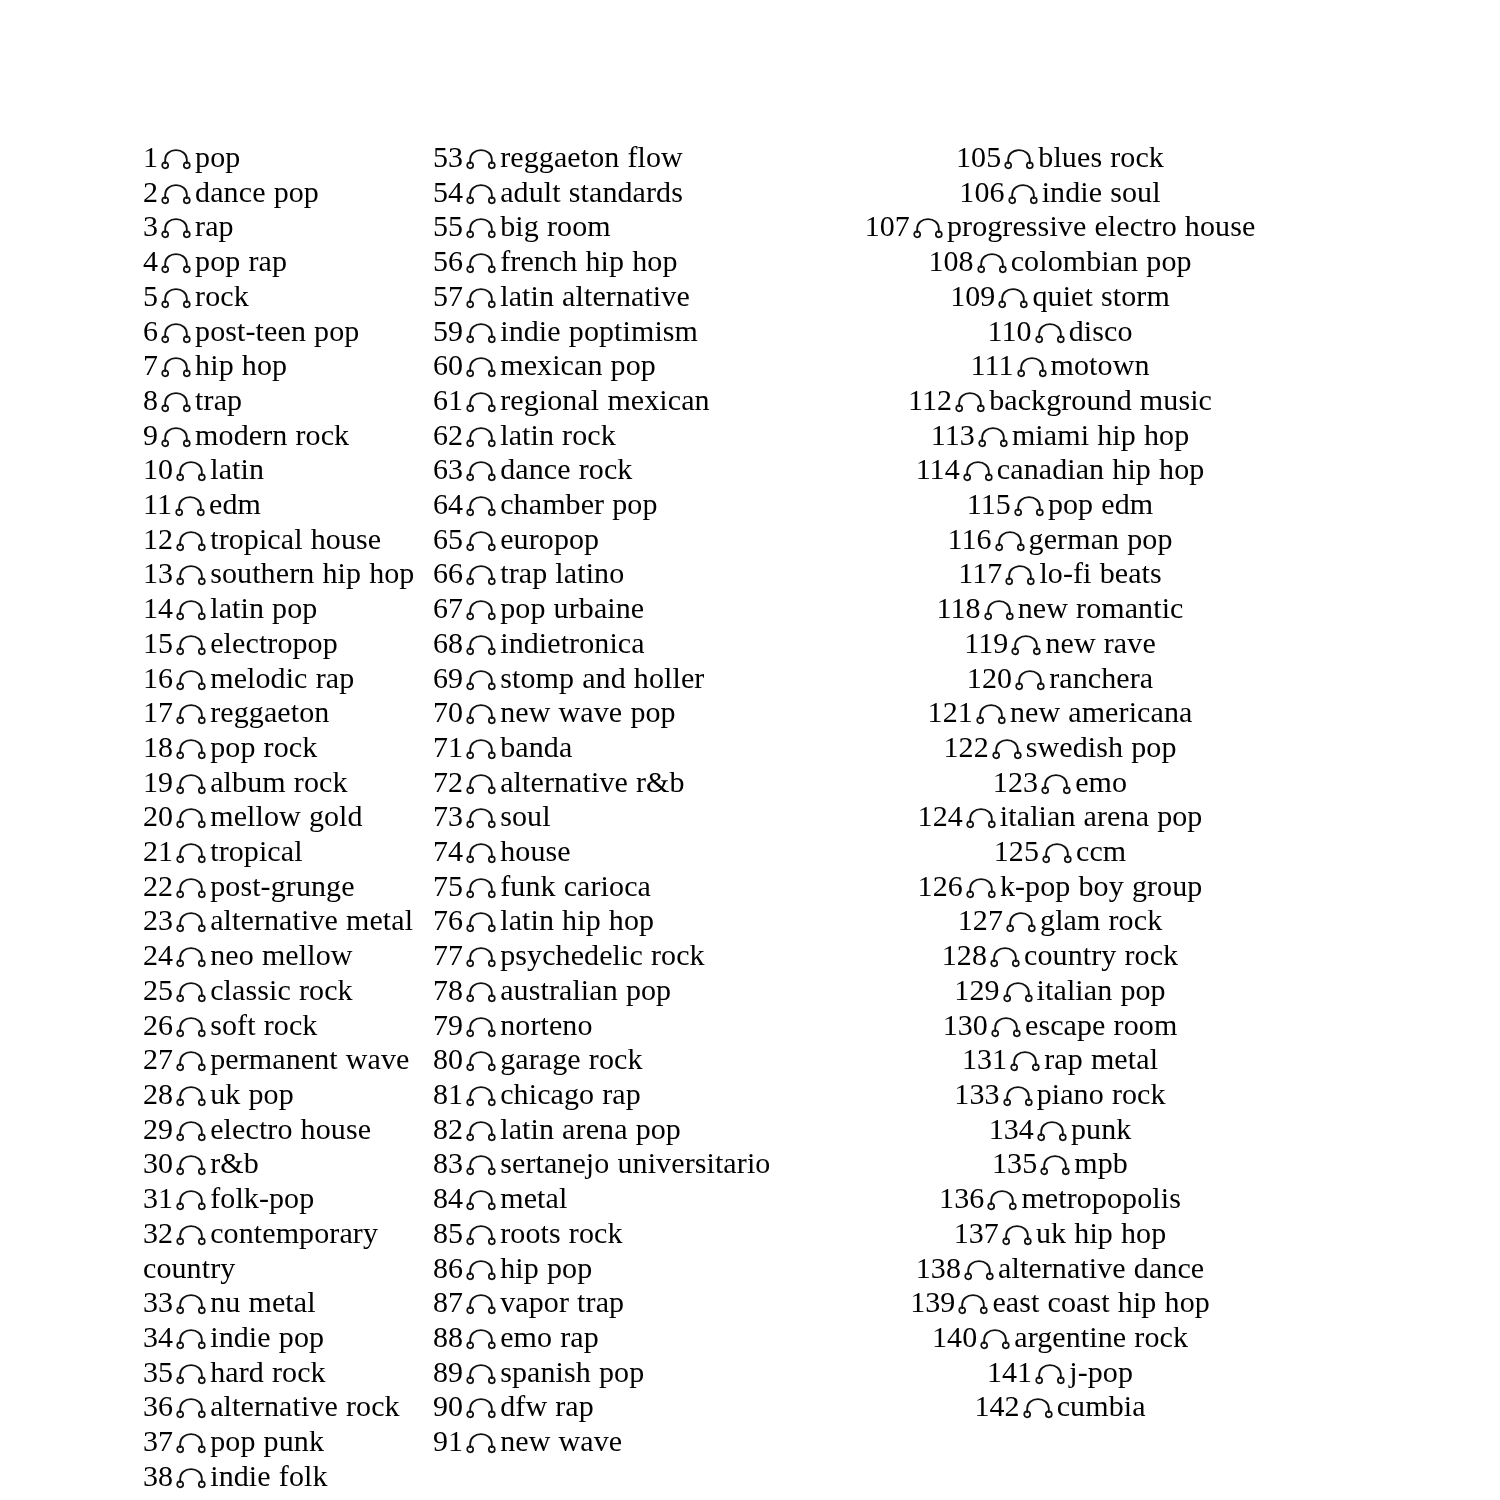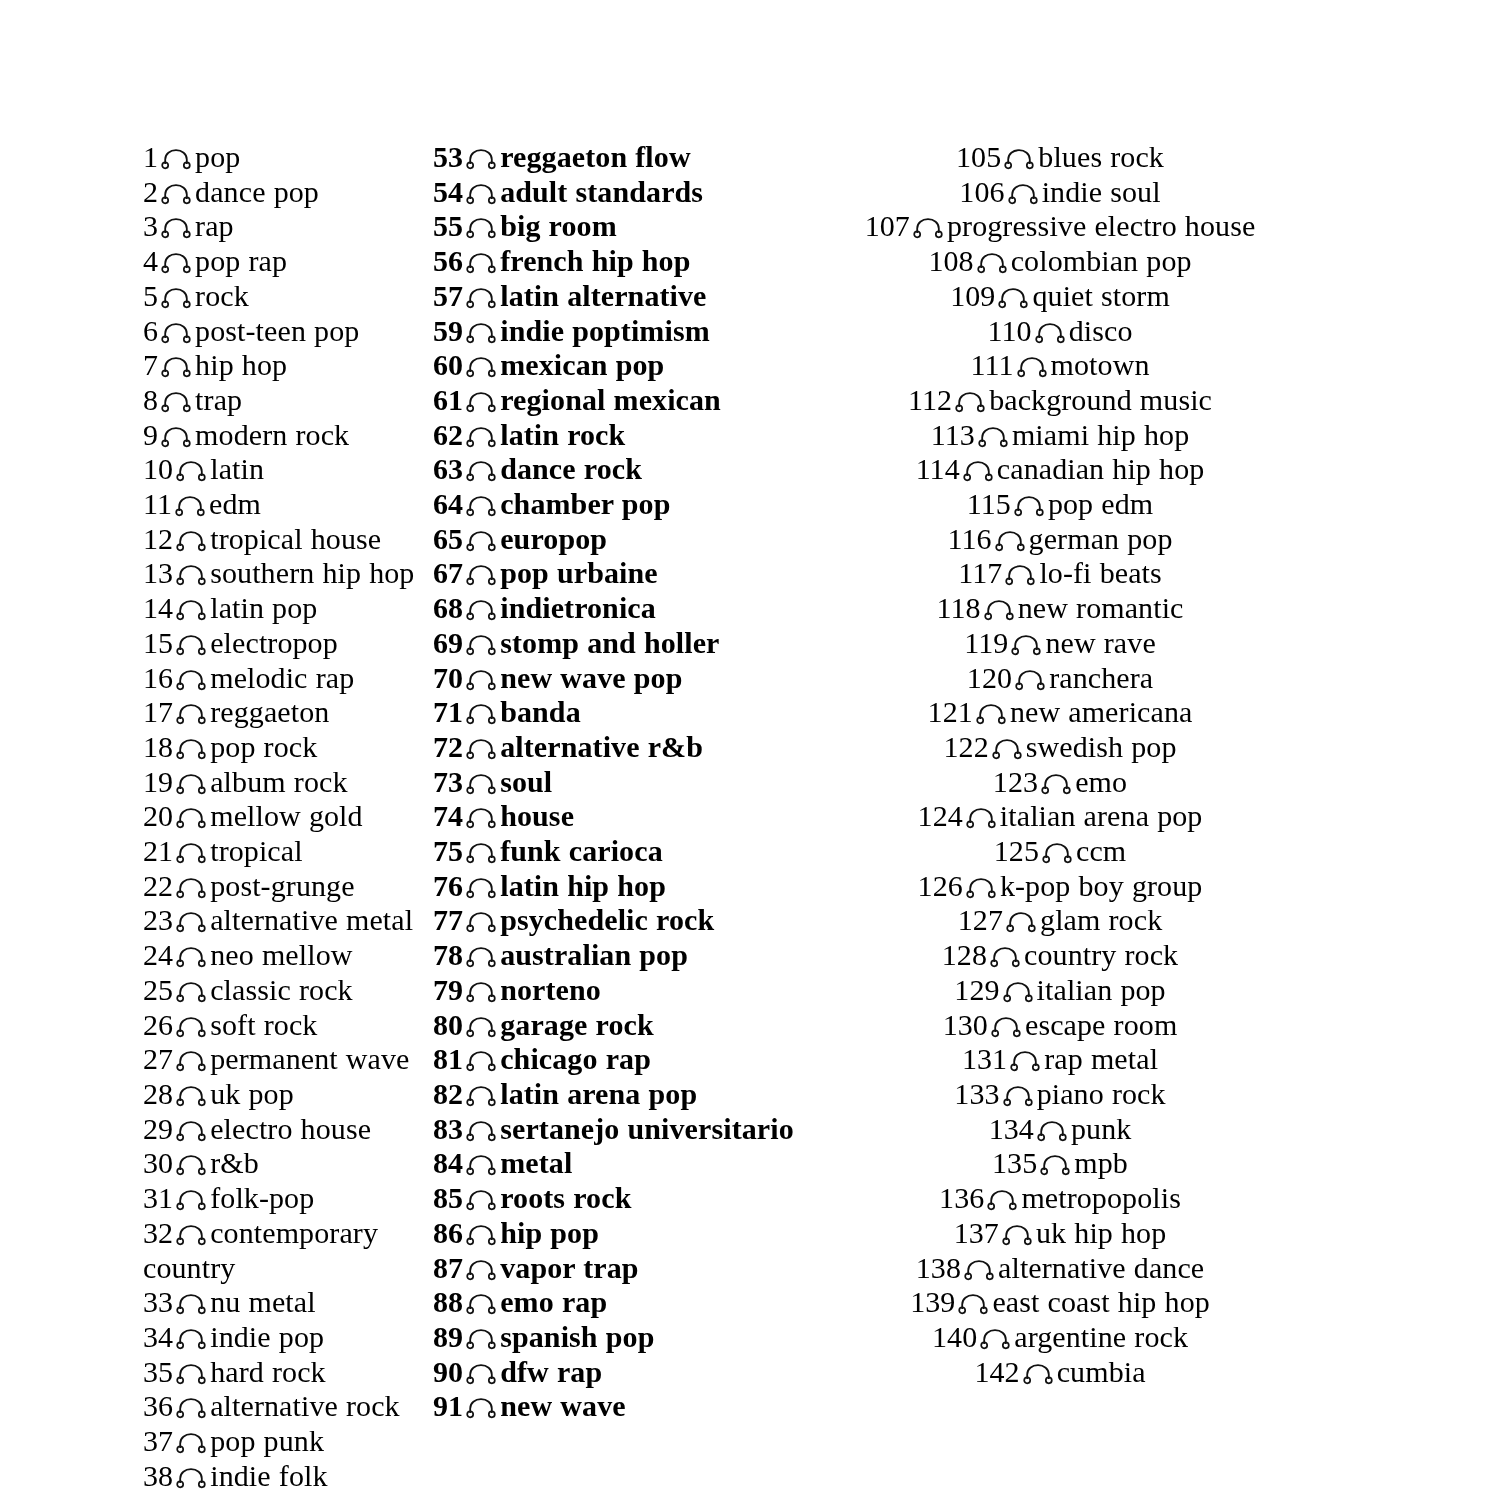--- a/index.html
+++ b/index.html
@@ -24,21 +24,21 @@
     height: 1132px;
     display: flex;
     flex-direction: row;
     align-items: flex-start;
   }
   .genre-column {
     box-sizing: border-box;
     padding-top: 140px;
   }
   .genre-column.col-1 { width: 418px; padding-left: 143px; }
-  .genre-column.col-2 { width: 418px; padding-left: 15px; font-weight: bold; }
+  .genre-column.col-2 { width: 418px; padding-left: 15px; }
   .genre-column.col-3 { width: 430px; padding-left: 18px; text-align: center; }
 
   .genre-item {
     font-size: 30px;
     line-height: 34.7px;
     white-space: normal;
     letter-spacing: 0.1px;
     word-spacing: 0.5px;
   }
   .genre-index {
@@ -413,20 +413,27 @@
     <circle cx="24.8" cy="16.3" r="3.0" fill="none" stroke="#111111" stroke-width="1.7"></circle>
   </svg>
 </span><span class="genre-label">chamber pop</span></div>
         <div class="genre-item"><span class="genre-index">65</span><span class="headphone-icon">
   <svg viewBox="0 0 28 20" xmlns="http://www.w3.org/2000/svg" aria-hidden="true">
     <path d="M3.2 14.2 V10.6 C3.2 4.9 8.1 1.2 14 1.2 C19.9 1.2 24.8 4.9 24.8 10.6 V14.2" fill="none" stroke="#111111" stroke-width="1.8" stroke-linecap="round"></path>
     <circle cx="3.2" cy="16.3" r="3.0" fill="none" stroke="#111111" stroke-width="1.7"></circle>
     <circle cx="24.8" cy="16.3" r="3.0" fill="none" stroke="#111111" stroke-width="1.7"></circle>
   </svg>
 </span><span class="genre-label">europop</span></div>
+        <div class="genre-item"><span class="genre-index">66</span><span class="headphone-icon">
+  <svg viewBox="0 0 28 20" xmlns="http://www.w3.org/2000/svg" aria-hidden="true">
+    <path d="M3.2 14.2 V10.6 C3.2 4.9 8.1 1.2 14 1.2 C19.9 1.2 24.8 4.9 24.8 10.6 V14.2" fill="none" stroke="#111111" stroke-width="1.8" stroke-linecap="round"></path>
+    <circle cx="3.2" cy="16.3" r="3.0" fill="none" stroke="#111111" stroke-width="1.7"></circle>
+    <circle cx="24.8" cy="16.3" r="3.0" fill="none" stroke="#111111" stroke-width="1.7"></circle>
+  </svg>
+</span><span class="genre-label">trap latino</span></div>
         <div class="genre-item"><span class="genre-index">67</span><span class="headphone-icon">
   <svg viewBox="0 0 28 20" xmlns="http://www.w3.org/2000/svg" aria-hidden="true">
     <path d="M3.2 14.2 V10.6 C3.2 4.9 8.1 1.2 14 1.2 C19.9 1.2 24.8 4.9 24.8 10.6 V14.2" fill="none" stroke="#111111" stroke-width="1.8" stroke-linecap="round"></path>
     <circle cx="3.2" cy="16.3" r="3.0" fill="none" stroke="#111111" stroke-width="1.7"></circle>
     <circle cx="24.8" cy="16.3" r="3.0" fill="none" stroke="#111111" stroke-width="1.7"></circle>
   </svg>
 </span><span class="genre-label">pop urbaine</span></div>
         <div class="genre-item"><span class="genre-index">68</span><span class="headphone-icon">
   <svg viewBox="0 0 28 20" xmlns="http://www.w3.org/2000/svg" aria-hidden="true">
     <path d="M3.2 14.2 V10.6 C3.2 4.9 8.1 1.2 14 1.2 C19.9 1.2 24.8 4.9 24.8 10.6 V14.2" fill="none" stroke="#111111" stroke-width="1.8" stroke-linecap="round"></path>
@@ -835,20 +842,27 @@
     <circle cx="24.8" cy="16.3" r="3.0" fill="none" stroke="#111111" stroke-width="1.7"></circle>
   </svg>
 </span><span class="genre-label">east coast hip hop</span></div>
         <div class="genre-item"><span class="genre-index">140</span><span class="headphone-icon">
   <svg viewBox="0 0 28 20" xmlns="http://www.w3.org/2000/svg" aria-hidden="true">
     <path d="M3.2 14.2 V10.6 C3.2 4.9 8.1 1.2 14 1.2 C19.9 1.2 24.8 4.9 24.8 10.6 V14.2" fill="none" stroke="#111111" stroke-width="1.8" stroke-linecap="round"></path>
     <circle cx="3.2" cy="16.3" r="3.0" fill="none" stroke="#111111" stroke-width="1.7"></circle>
     <circle cx="24.8" cy="16.3" r="3.0" fill="none" stroke="#111111" stroke-width="1.7"></circle>
   </svg>
 </span><span class="genre-label">argentine rock</span></div>
+        <div class="genre-item"><span class="genre-index">141</span><span class="headphone-icon">
+  <svg viewBox="0 0 28 20" xmlns="http://www.w3.org/2000/svg" aria-hidden="true">
+    <path d="M3.2 14.2 V10.6 C3.2 4.9 8.1 1.2 14 1.2 C19.9 1.2 24.8 4.9 24.8 10.6 V14.2" fill="none" stroke="#111111" stroke-width="1.8" stroke-linecap="round"></path>
+    <circle cx="3.2" cy="16.3" r="3.0" fill="none" stroke="#111111" stroke-width="1.7"></circle>
+    <circle cx="24.8" cy="16.3" r="3.0" fill="none" stroke="#111111" stroke-width="1.7"></circle>
+  </svg>
+</span><span class="genre-label">j-pop</span></div>
         <div class="genre-item"><span class="genre-index">142</span><span class="headphone-icon">
   <svg viewBox="0 0 28 20" xmlns="http://www.w3.org/2000/svg" aria-hidden="true">
     <path d="M3.2 14.2 V10.6 C3.2 4.9 8.1 1.2 14 1.2 C19.9 1.2 24.8 4.9 24.8 10.6 V14.2" fill="none" stroke="#111111" stroke-width="1.8" stroke-linecap="round"></path>
     <circle cx="3.2" cy="16.3" r="3.0" fill="none" stroke="#111111" stroke-width="1.7"></circle>
     <circle cx="24.8" cy="16.3" r="3.0" fill="none" stroke="#111111" stroke-width="1.7"></circle>
   </svg>
 </span><span class="genre-label">cumbia</span></div>
       </div>
   </div>
 </div>

